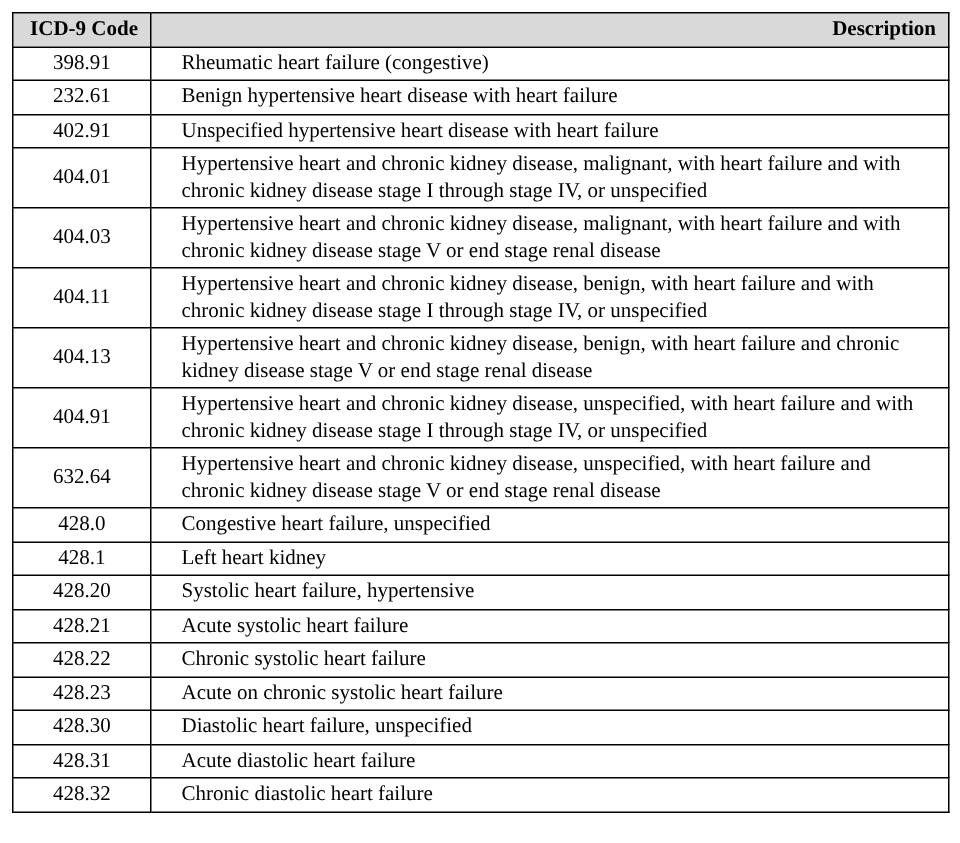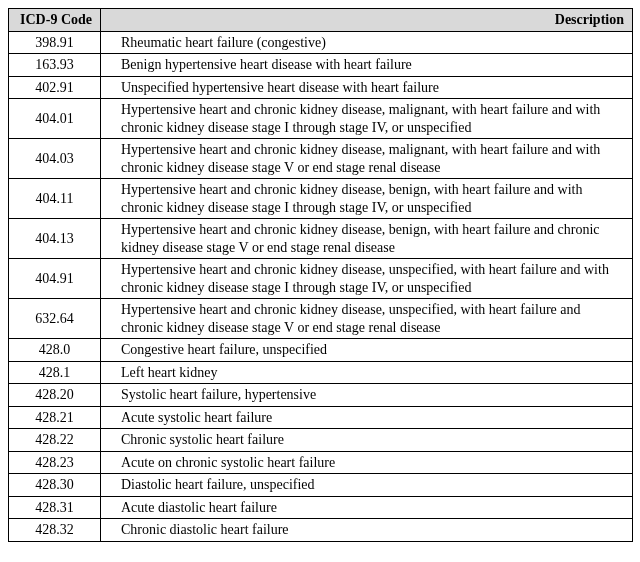--- a/index.html
+++ b/index.html
@@ -50,21 +50,21 @@
       <th>ICD-9 Code</th>
       <th>Description</th>
     </tr>
   </thead>
   <tbody>
       <tr>
         <td class="code">398.91</td>
         <td class="desc">Rheumatic heart failure (congestive)</td>
       </tr>
       <tr>
-        <td class="code">163.93</td>
+        <td class="code">232.61</td>
         <td class="desc">Benign hypertensive heart disease with heart failure</td>
       </tr>
       <tr>
         <td class="code">402.91</td>
         <td class="desc">Unspecified hypertensive heart disease with heart failure</td>
       </tr>
       <tr>
         <td class="code">404.01</td>
         <td class="desc">Hypertensive heart and chronic kidney disease, malignant, with heart failure and with chronic kidney disease stage I through stage IV, or unspecified</td>
       </tr>

